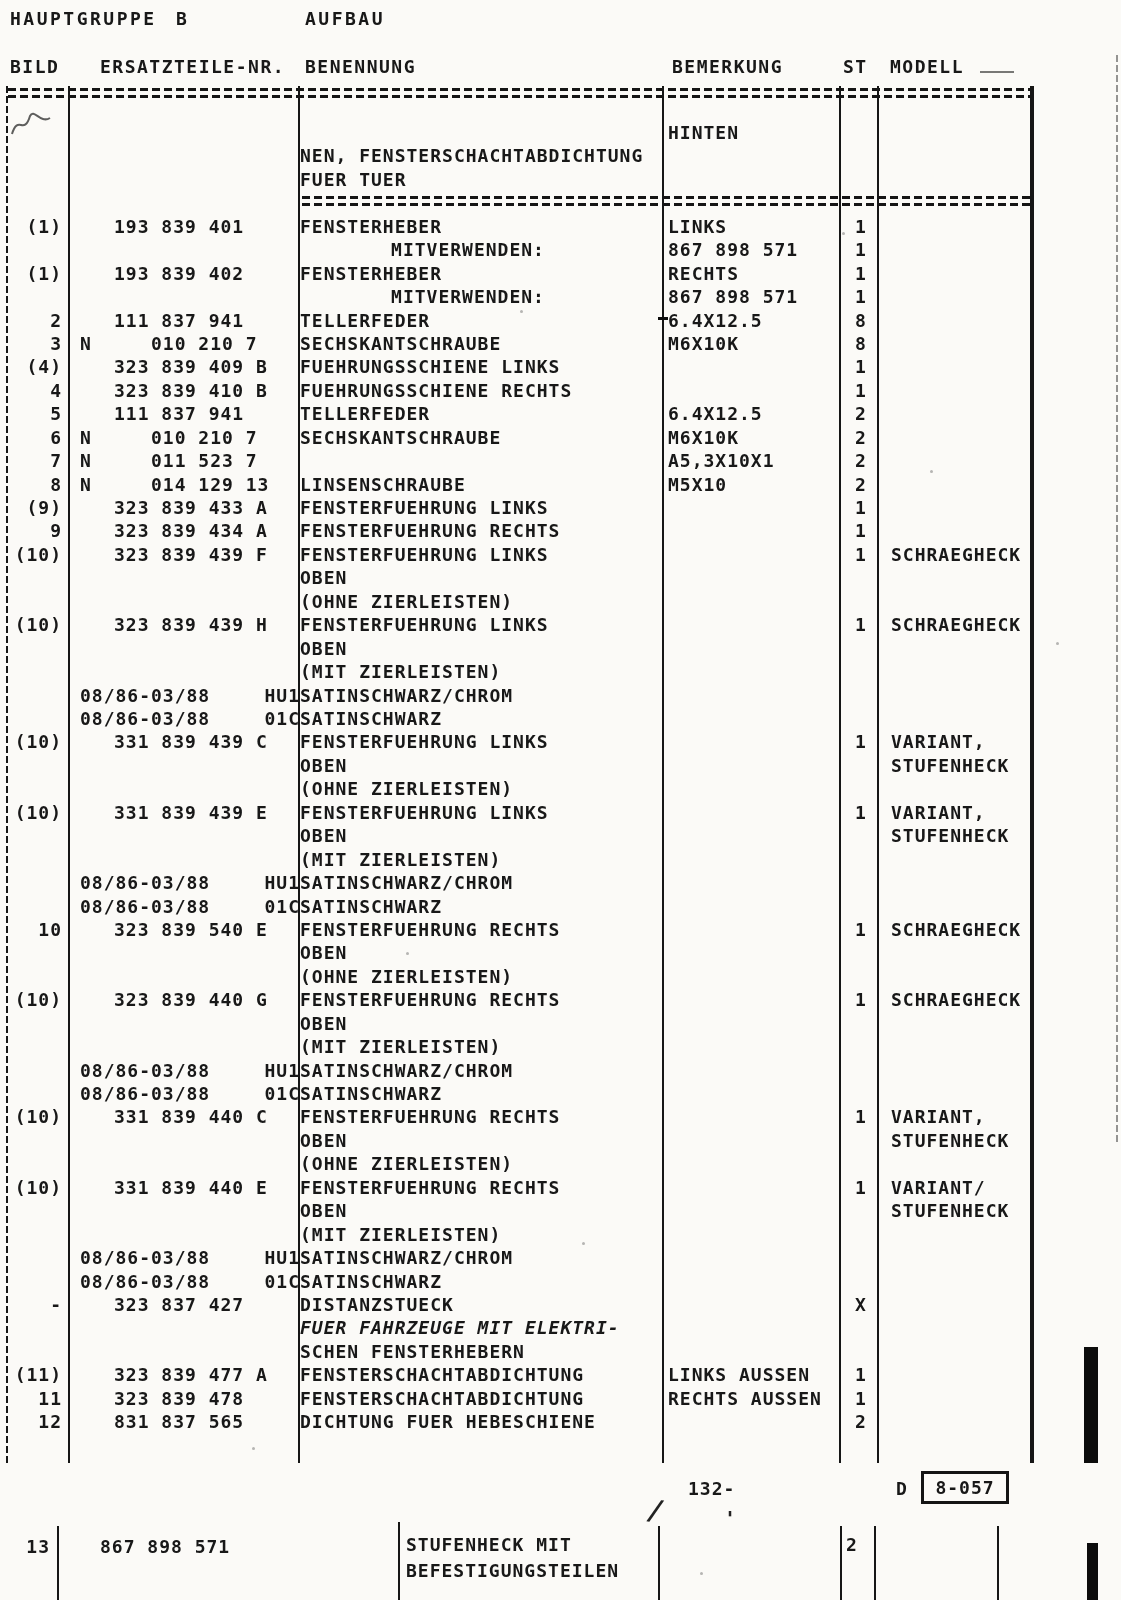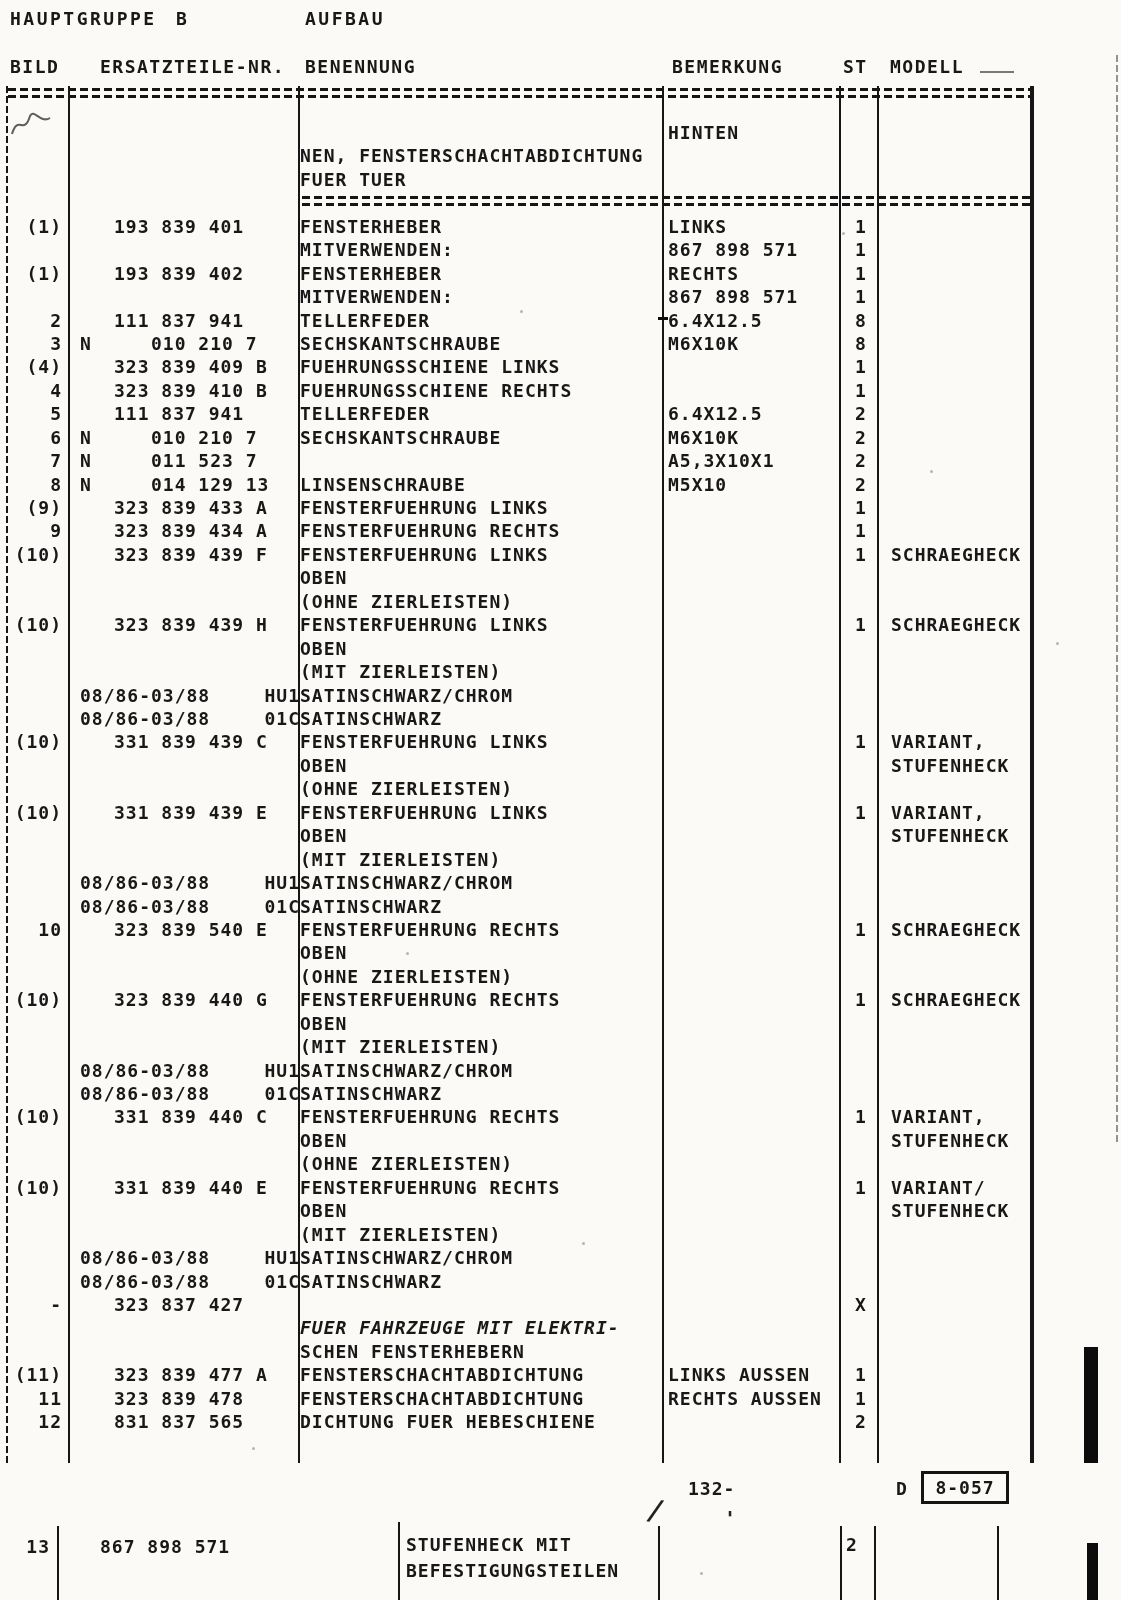--- a/index.html
+++ b/index.html
@@ -20,21 +20,21 @@
   .dashline{position:absolute;height:3px;
     background:repeating-linear-gradient(90deg,#151515 0 8px,rgba(0,0,0,0) 8px 12px);}
   
   .row{position:absolute;left:0;width:1121px;height:24px;}
   .cell{position:absolute;top:0;white-space:pre;}
   .c-bild{left:8px;width:54px;text-align:right;}
   .c-nr{left:80px;width:222px;}
   .c-nr.ind{padding-left:34px;}
   .c-nr.daterow{display:flex;justify-content:space-between;padding-right:2px;box-sizing:border-box;}
   .c-name{left:300px;width:358px;}
-  .c-name.ar{text-align:left;padding-right:22px;box-sizing:border-box;}
+  .c-name.ar{text-align:center;padding-right:22px;box-sizing:border-box;}
   .c-note{left:668px;width:176px;}
   .c-qty{left:845px;width:32px;text-align:center;}
   .c-model{left:891px;width:150px;}
   
   .codebox{position:absolute;left:921px;top:1471px;width:82px;height:27px;
     border:3px solid #141414;display:flex;align-items:center;justify-content:center;}
   
   .blob{position:absolute;background:#0c0c0c;}
   .speck{position:absolute;width:3px;height:3px;border-radius:50%;background:#333;opacity:.35;}
   .penmark{position:absolute;color:#222;font-style:italic;}
@@ -304,20 +304,21 @@
         <div class="cell c-nr daterow"><span>08/86-03/88</span><span>HU1</span></div>
         <div class="cell c-name">SATINSCHWARZ/CHROM</div>
       </div>
       <div class="row" style="top: 1270.56px;">
         <div class="cell c-nr daterow"><span>08/86-03/88</span><span>01C</span></div>
         <div class="cell c-name">SATINSCHWARZ</div>
       </div>
       <div class="row" style="top: 1294px;">
         <div class="cell c-bild">-</div>
         <div class="cell c-nr ind">323 837 427</div>
+        <div class="cell c-name">DISTANZSTUECK</div>
         <div class="cell c-qty">X</div>
       </div>
       <div class="row" style="top: 1317.44px; font-style: italic;">
         <div class="cell c-name">FUER FAHRZEUGE MIT ELEKTRI-</div>
       </div>
       <div class="row" style="top: 1340.88px;">
         <div class="cell c-name">SCHEN FENSTERHEBERN</div>
       </div>
       <div class="row" style="top: 1364.32px;">
         <div class="cell c-bild">(11)</div>

